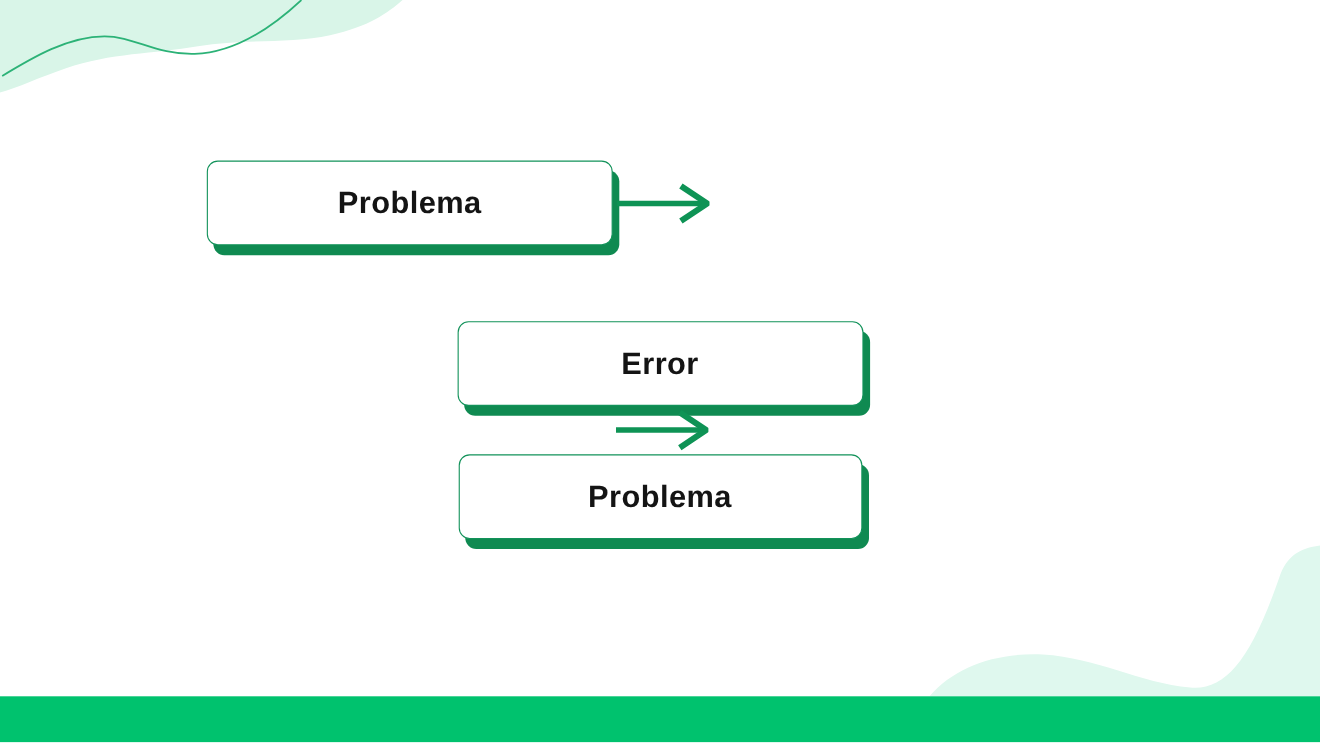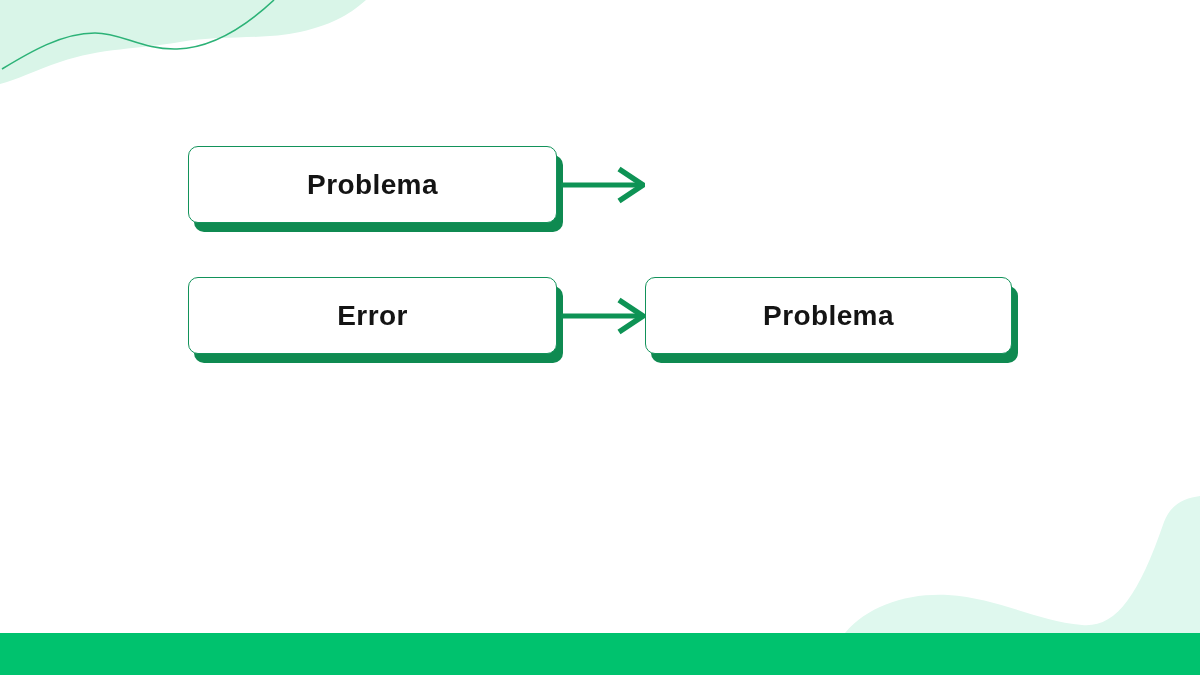--- a/index.html
+++ b/index.html
@@ -31,21 +31,21 @@
   }
   .flow-row {
     position: absolute;
     left: 188px;
     width: 824px;
     height: 77px;
     display: flex;
     align-items: center;
   }
   .row-1 { top: 146px; }
-  .row-2 { top: 277px; }
+  .row-2 { top: 292px; flex-direction: column; }
   .row-3 { top: 408px; }
   .flow-box {
     height: 77px;
     background: #ffffff;
     border: 1.5px solid #12925A;
     border-radius: 10px;
     box-shadow: 6px 9px 0 #0F8A51;
     display: flex;
     align-items: center;
     justify-content: center;

